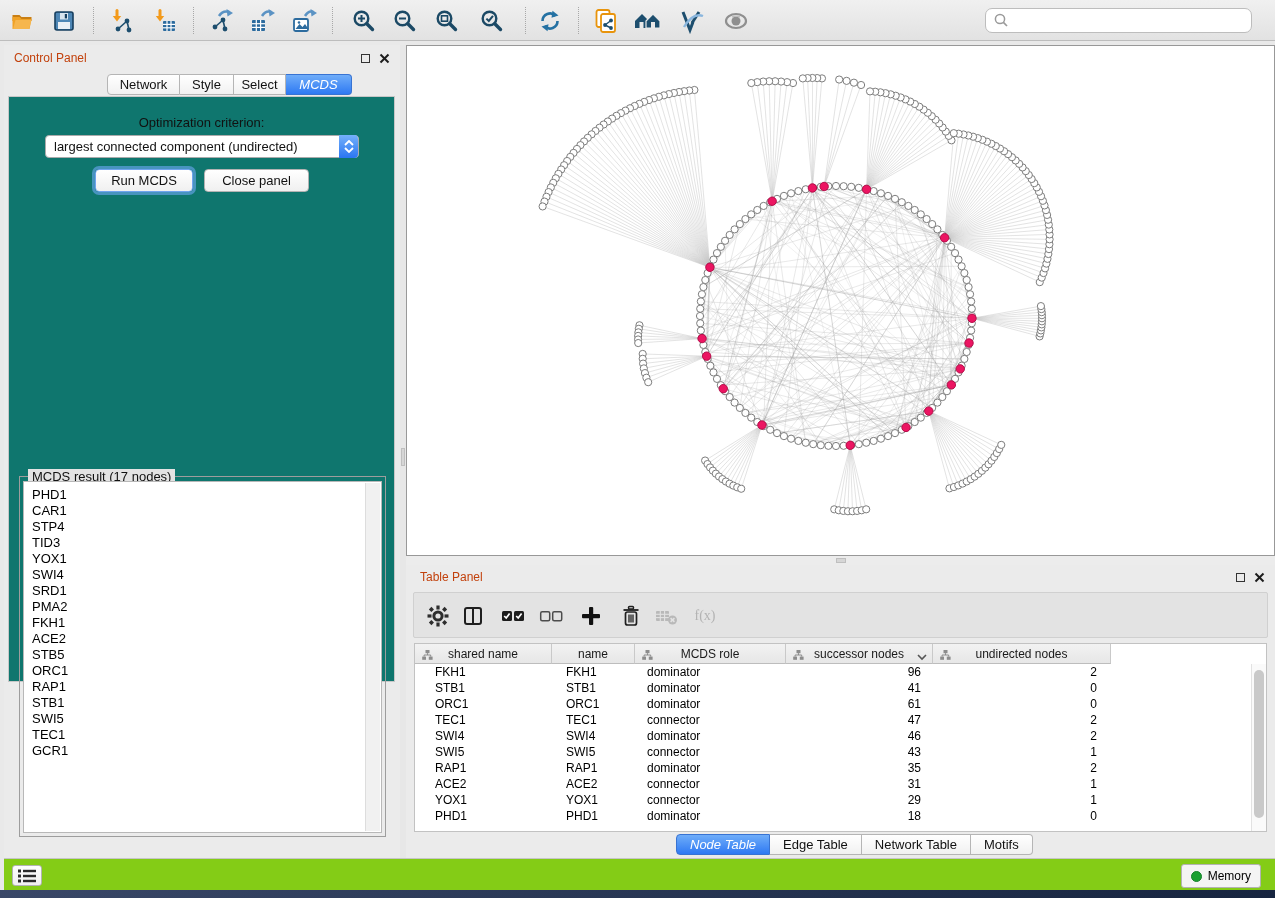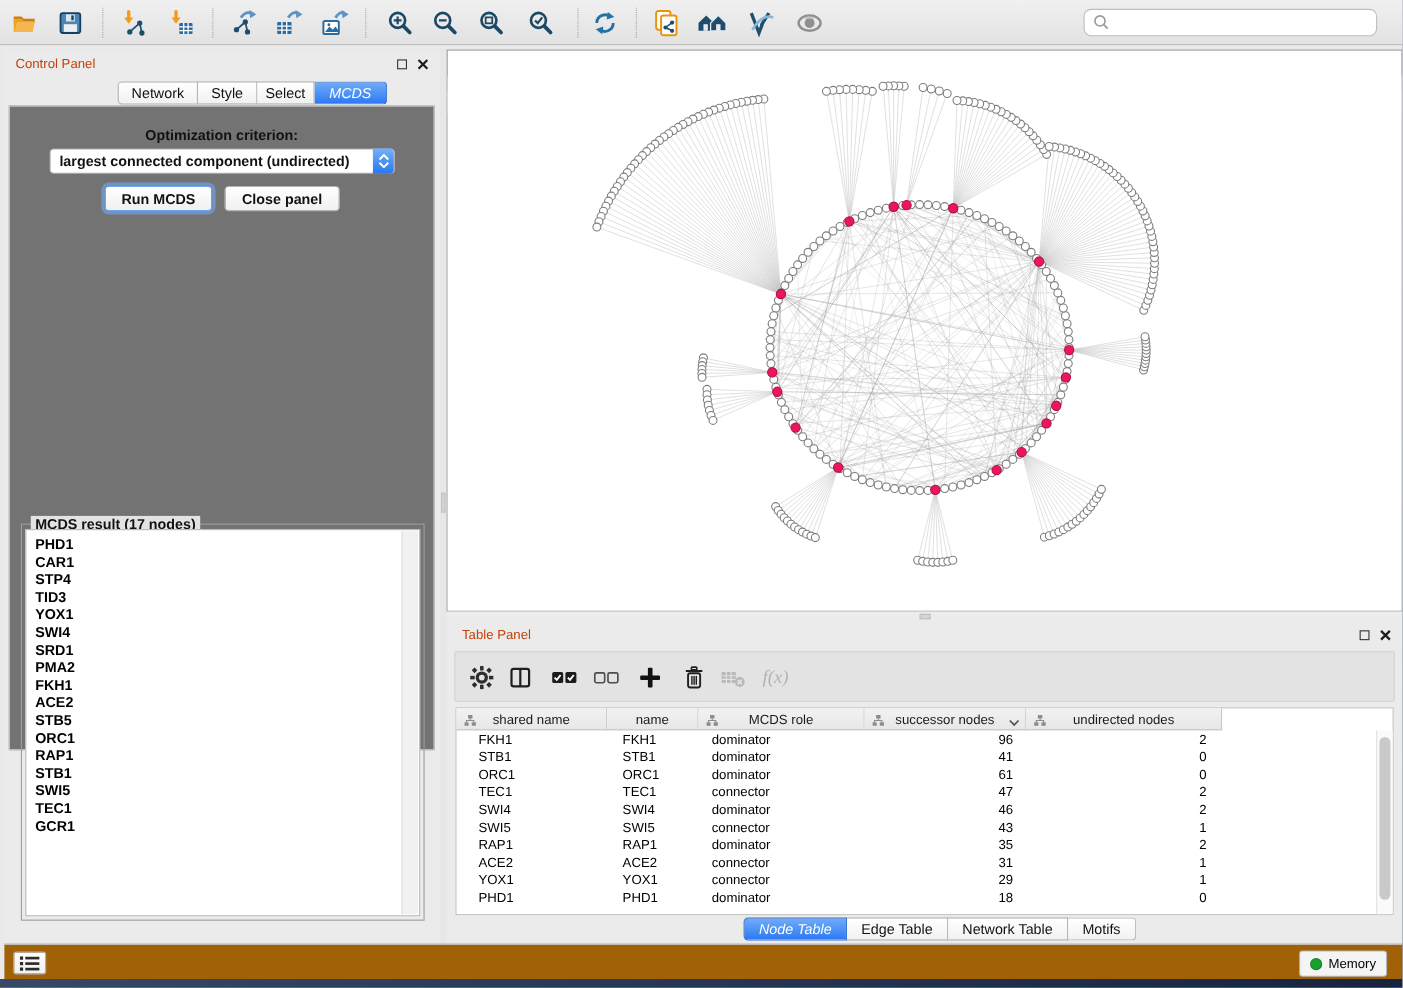--- a/index.html
+++ b/index.html
@@ -16,21 +16,21 @@
   .cpanel { position:absolute; left:4px; top:45px; width:396px; height:813px; background:#ebebeb; }
   .panel-title { position:absolute; left:10px; top:6px; font-size:12px; color:#c2410c; }
   .win-btns { position:absolute; right:10px; top:8px; display:flex; gap:9px; align-items:center; }
   .float-btn { width:9px; height:9px; border:1.5px solid #333; }
   .seg { position:absolute; display:flex; height:21px; font-size:13px;padding-left:28px; }
   .seg .tab { background:linear-gradient(#ffffff,#f1f1f1); border:1px solid #b5b5b5; border-left:none; color:#111; display:flex; align-items:center; justify-content:center; cursor:default; }
   .seg .tab:first-child { border-left:1px solid #b5b5b5; border-radius:4px 0 0 4px; }
   .seg .tab:last-child { border-radius:0 4px 4px 0; }
   .seg .tab.active { background:linear-gradient(#6fadf9,#2e79f3); border-color:#3873d2; color:#fff;font-style:italic; }
   .cp-tabs { left:75px; top:29px; }
-  .cp-body { position:absolute; left:4px; top:51px; width:387px; height:586px; background:#737373; border:1px solid #c7c7c7;font-weight:bold; }
+  .cp-body { position:absolute; left:4px; top:51px; width:387px; height:586px; background:#0f766e; border:1px solid #c7c7c7; }
   .opt-label { position:absolute; top:18px; width:100%; text-align:center; font-size:13px; color:#111; }
   .dropdown { position:absolute; left:36px; top:38px; width:314px; height:23px; background:#fff; border:1px solid #ababab; border-radius:4px; font-size:13px; display:flex; align-items:center; padding-left:8px; color:#111; }
   .dd-step { position:absolute; right:0; top:-1px; width:19px; height:23px; border-radius:0 4px 4px 0; background:linear-gradient(#74b0fa,#2a76f2); display:flex; flex-direction:column; align-items:center; justify-content:center; gap:1px; }
   .btn { background:linear-gradient(#ffffff,#f0f0f0); border:1px solid #b3b3b3; border-radius:4px; height:23px; font-size:13px; color:#111; display:flex; align-items:center; justify-content:center; position:absolute; cursor:default; }
   .btn.focus-ring { box-shadow:0 0 0 3px rgba(110,168,245,.6); border-color:#6fa4ee; }
   .groupbox { position:absolute; left:10px; top:379px; width:367px; height:361px; border:1px solid #9d9d9d; }
   .groupbox .legend { position:absolute; left:8px; top:-8px; background:#e3e3e3; padding:0 4px; font-size:13px; color:#111; }
   .mcds-list { position:absolute; left:3px; top:4px; right:3px; bottom:3px; background:#fff; border:1px solid #b8b8b8; overflow:hidden; }
   .mcds-scroll { position:absolute; right:1px; top:1px; bottom:1px; width:15px; background:#f1f1f1; border-left:1px solid #ddd; }
   .mcds-items { position:absolute; left:0; top:5px; right:18px; }
@@ -43,38 +43,38 @@
   
   .netframe { position:absolute; left:406px; top:45px; width:869px; height:511px; border:1px solid #989898; background:#fff; }
   .net-titlebar { position:absolute; left:0; top:0; right:0; height:23px; background:linear-gradient(#f6f6f6,#dadada); border-bottom:1px solid #b1b1b1;margin-top:37px; }
   .tlight { position:absolute; top:5px; width:13px; height:13px; border-radius:50%; }
   .net-title { position:absolute; width:100%; text-align:center; top:4px; font-size:12px; font-weight:600; color:#222; }
   .net-canvas { position:absolute; left:0; top:23px; width:867px; height:486px; background:#fff; }
   
   .tpanel { position:absolute; left:406px; top:565px; width:869px; height:293px; background:#ebebeb; }
   .tp-toolbar { position:absolute; left:7px; top:27px; width:855px; height:46px; background:#e3e3e3; border:1px solid #d0d0d0; border-radius:2px; }
   .tp-icon { position:absolute; top:10px; width:26px; height:26px; display:flex; align-items:center; justify-content:center; }
-  .fx { font-family:"Liberation Serif", serif; font-style:italic; font-size:17px; color:#b3b3b3; }
+  .fx { font-family:"Liberation Serif", serif; font-size:14px; color:#b3b3b3; }
   .ttable { position:absolute; left:8px; top:78px; width:853px; height:189px; background:#fff; border:1px solid #c2c2c2; }
   .thead { position:absolute; left:0; top:0; height:20px; display:flex; }
   .th { position:relative; background:linear-gradient(#f2f2f2,#e7e7e7); border-right:1px solid #c9c9c9; border-bottom:1px solid #bdbdbd; font-size:12px; color:#1a1a1a; display:flex; align-items:center; justify-content:center; cursor:default; }
   .th .tree { position:absolute; left:7px; top:5px; }
   .th .sort { position:absolute; right:5px; top:6px; }
   .c0{width:137px}.c1{width:83px}.c2{width:151px}.c3{width:147px}.c4{width:178px}
   .tbody { position:absolute; left:0; top:20px; right:15px; }
   .trow { display:flex; height:16px; align-items:center; }
   .td { font-size:12px; color:#000; white-space:nowrap; overflow:hidden; }
   .td.t0{padding-left:20px}.td.t1{padding-left:14px}.td.t2{padding-left:12px}
   .td.num{text-align:right}.td.n3{padding-right:12px}.td.n4{padding-right:14px}
   .tscroll { position:absolute; right:0; top:20px; bottom:0; width:15px; background:#fafafa; border-left:1px solid #e2e2e2; }
   .tscroll .thumb { position:absolute; left:2px; top:6px; width:10px; height:148px; background:#c9c9c9; border-radius:6px; }
   .tp-tabs { left:242px; top:269px; }
   .tp-tabs .tab { padding:0 13px; }
   
-  .statusbar { position:absolute; left:4px; top:858px; right:0; height:32px; background:#a16207; border-top:1px solid #c6c6c6; }
+  .statusbar { position:absolute; left:4px; top:858px; right:0; height:32px; background:#84cc16; border-top:1px solid #c6c6c6; }
   .sb-left-btn { position:absolute; left:8px; top:6px; width:30px; height:21px; background:linear-gradient(#fdfdfd,#f0f0f0); border:1px solid #b3b3b3; border-radius:3px; display:flex; align-items:center; justify-content:center; }
   .memory-btn { position:absolute; right:14px; top:5px; height:24px; background:#f4f4f4; border:1px solid #b3b3b3; border-radius:3px; display:flex; align-items:center; gap:6px; padding:0 9px; font-size:12px; color:#000; }
   .memdot { width:11px; height:11px; border-radius:50%; background:#1aa031; border:1px solid #15812a; }
 </style>
 </head>
 <body>
 
 <div class="app">
 
   <div class="toolbar">

